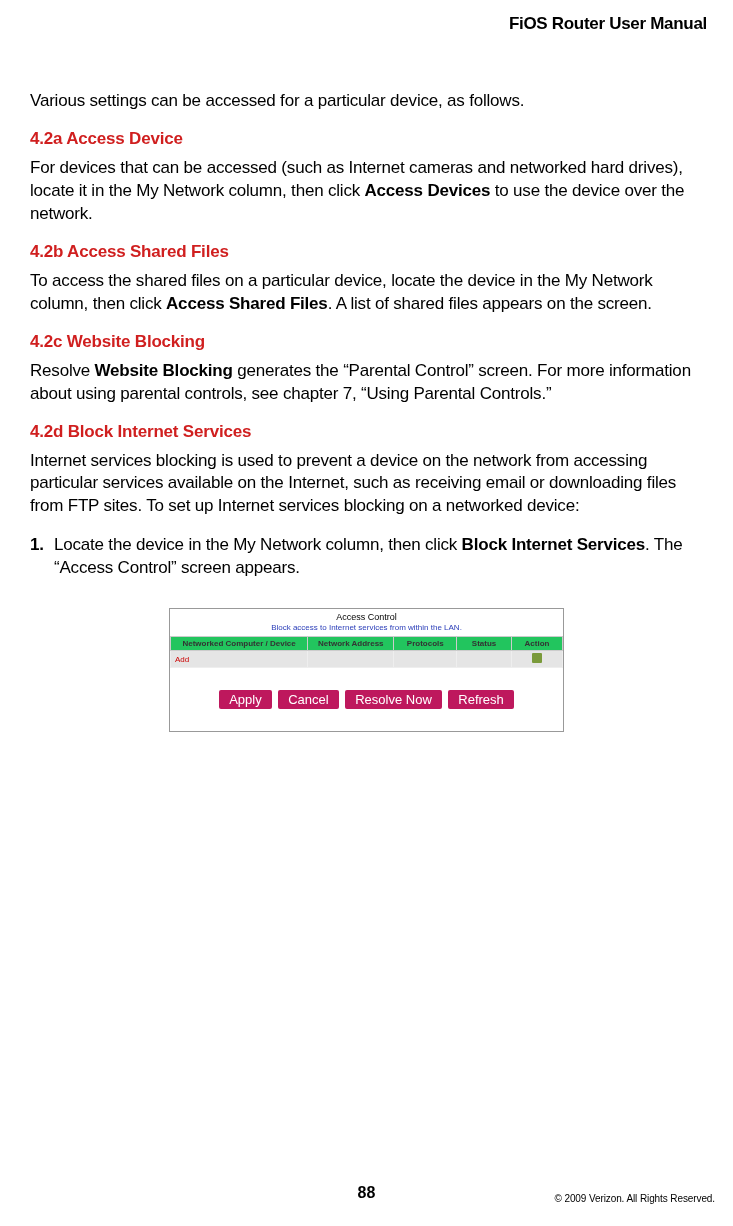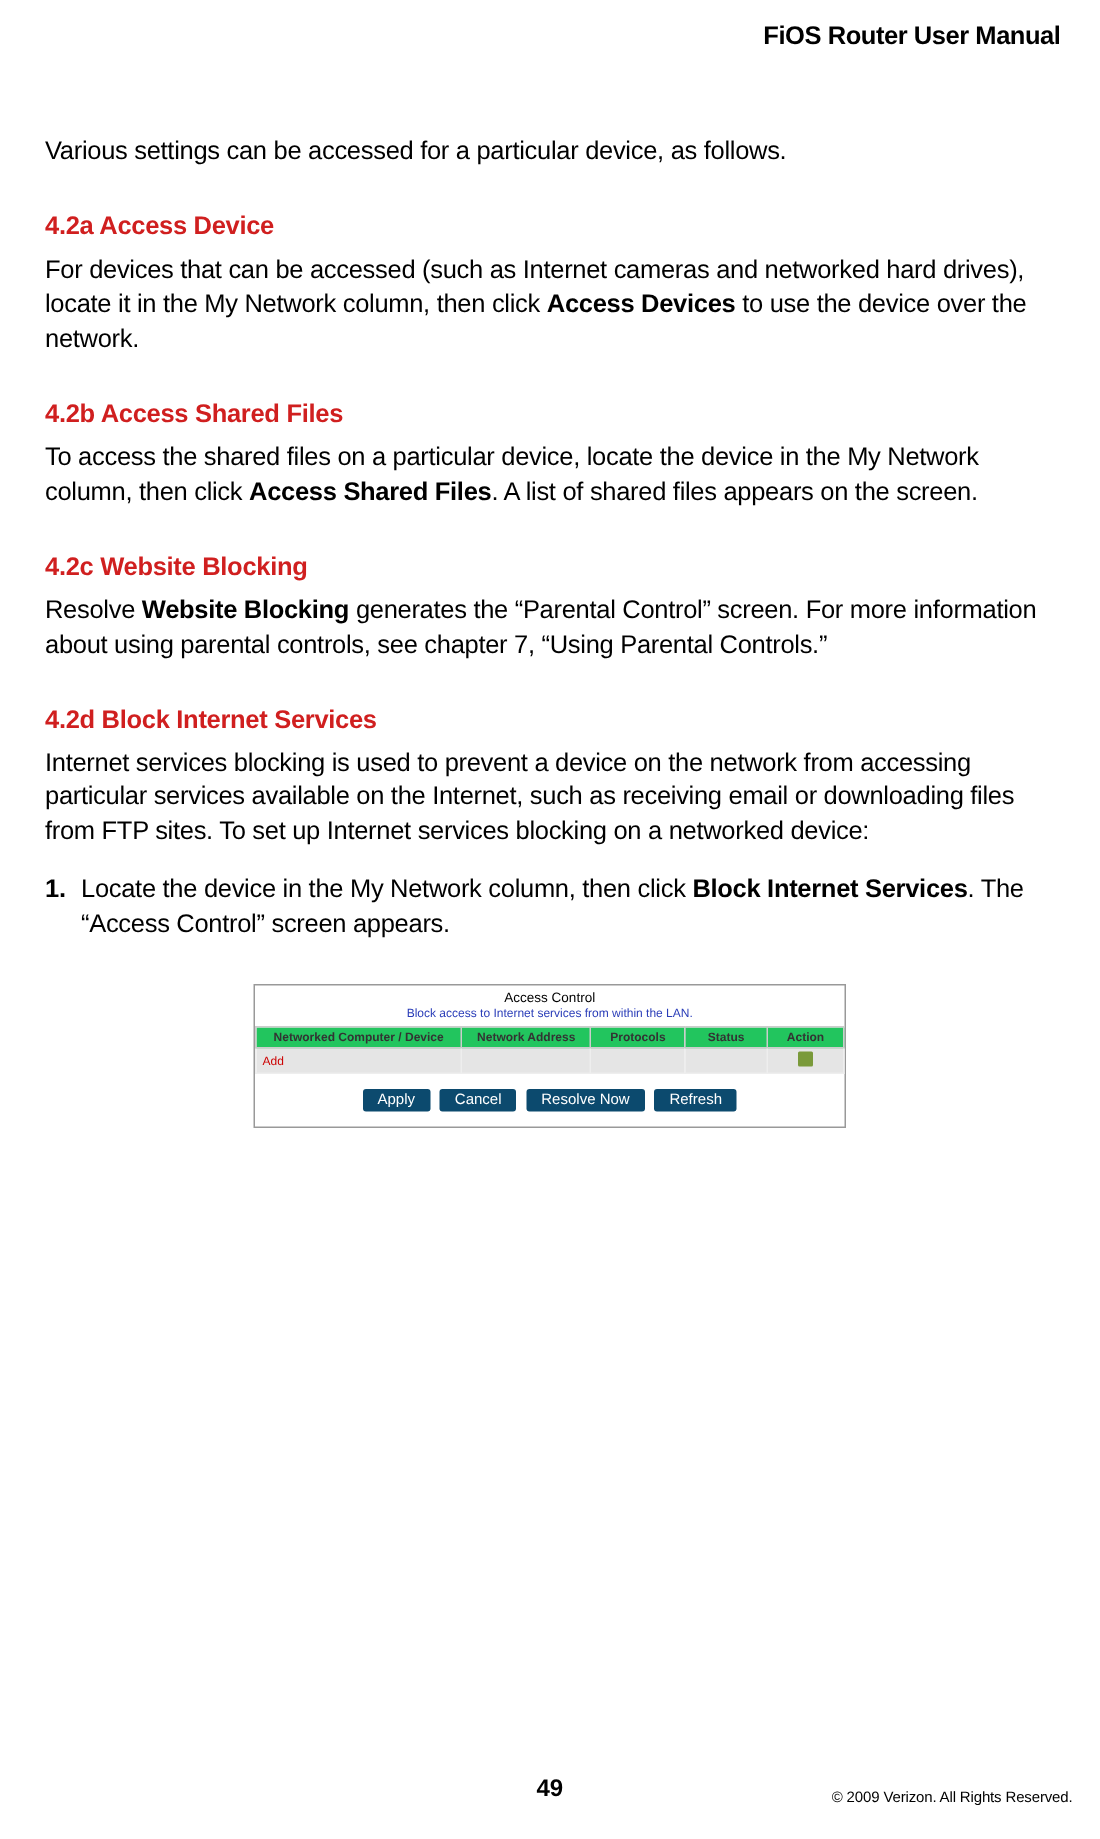--- a/index.html
+++ b/index.html
@@ -33,21 +33,21 @@
       color: #d01f1f;
       font-weight: 700;
       font-size: 21px;
       margin-bottom: 10px;
       letter-spacing: -0.3px;
     }
     .h3 {
       color: #d01f1f;
       font-weight: 700;
       font-size: 17px;
-      margin-top: 28px;
+      margin-top: 16px;
       margin-bottom: 8px;
       letter-spacing: -0.2px;
     }
     .para {
       font-size: 17px;
       line-height: 1.35;
       letter-spacing: -0.2px;
     }
     .bold {
       font-weight: 700;
@@ -107,25 +107,25 @@
       padding: 2px 4px;
       border: 1px solid #eee;
       font-family: Arial, sans-serif;
     }
     .sb-btns {
       text-align: center;
       padding: 6px 0 6px 0;
     }
     .sb-btn {
       display: inline-block;
-      background: #0c4a6e;
+      background: #be185d;
       color: #fff;
-      font-size: 10px;
+      font-size: 13px;
       padding: 2px 10px;
-      margin: 4px 2px;
+      margin: 16px 2px;
       border-radius: 2px;
       font-family: Arial, sans-serif;
     }
     .sb-icon-cell {
       text-align: center;
     }
     .sb-icon {
       display: inline-block;
       width: 10px;
       height: 10px;
@@ -204,14 +204,14 @@
     <div class="sb-btns">
       <span class="sb-btn">Apply</span>
       <span class="sb-btn">Cancel</span>
       <span class="sb-btn">Resolve Now</span>
       <span class="sb-btn">Refresh</span>
     </div>
   </div>
 
 </div>
 
-<div class="page-num">49</div>
+<div class="page-num">88</div>
 <div class="copyright">© 2009 Verizon. All Rights Reserved.</div>
 
 </body></html>

